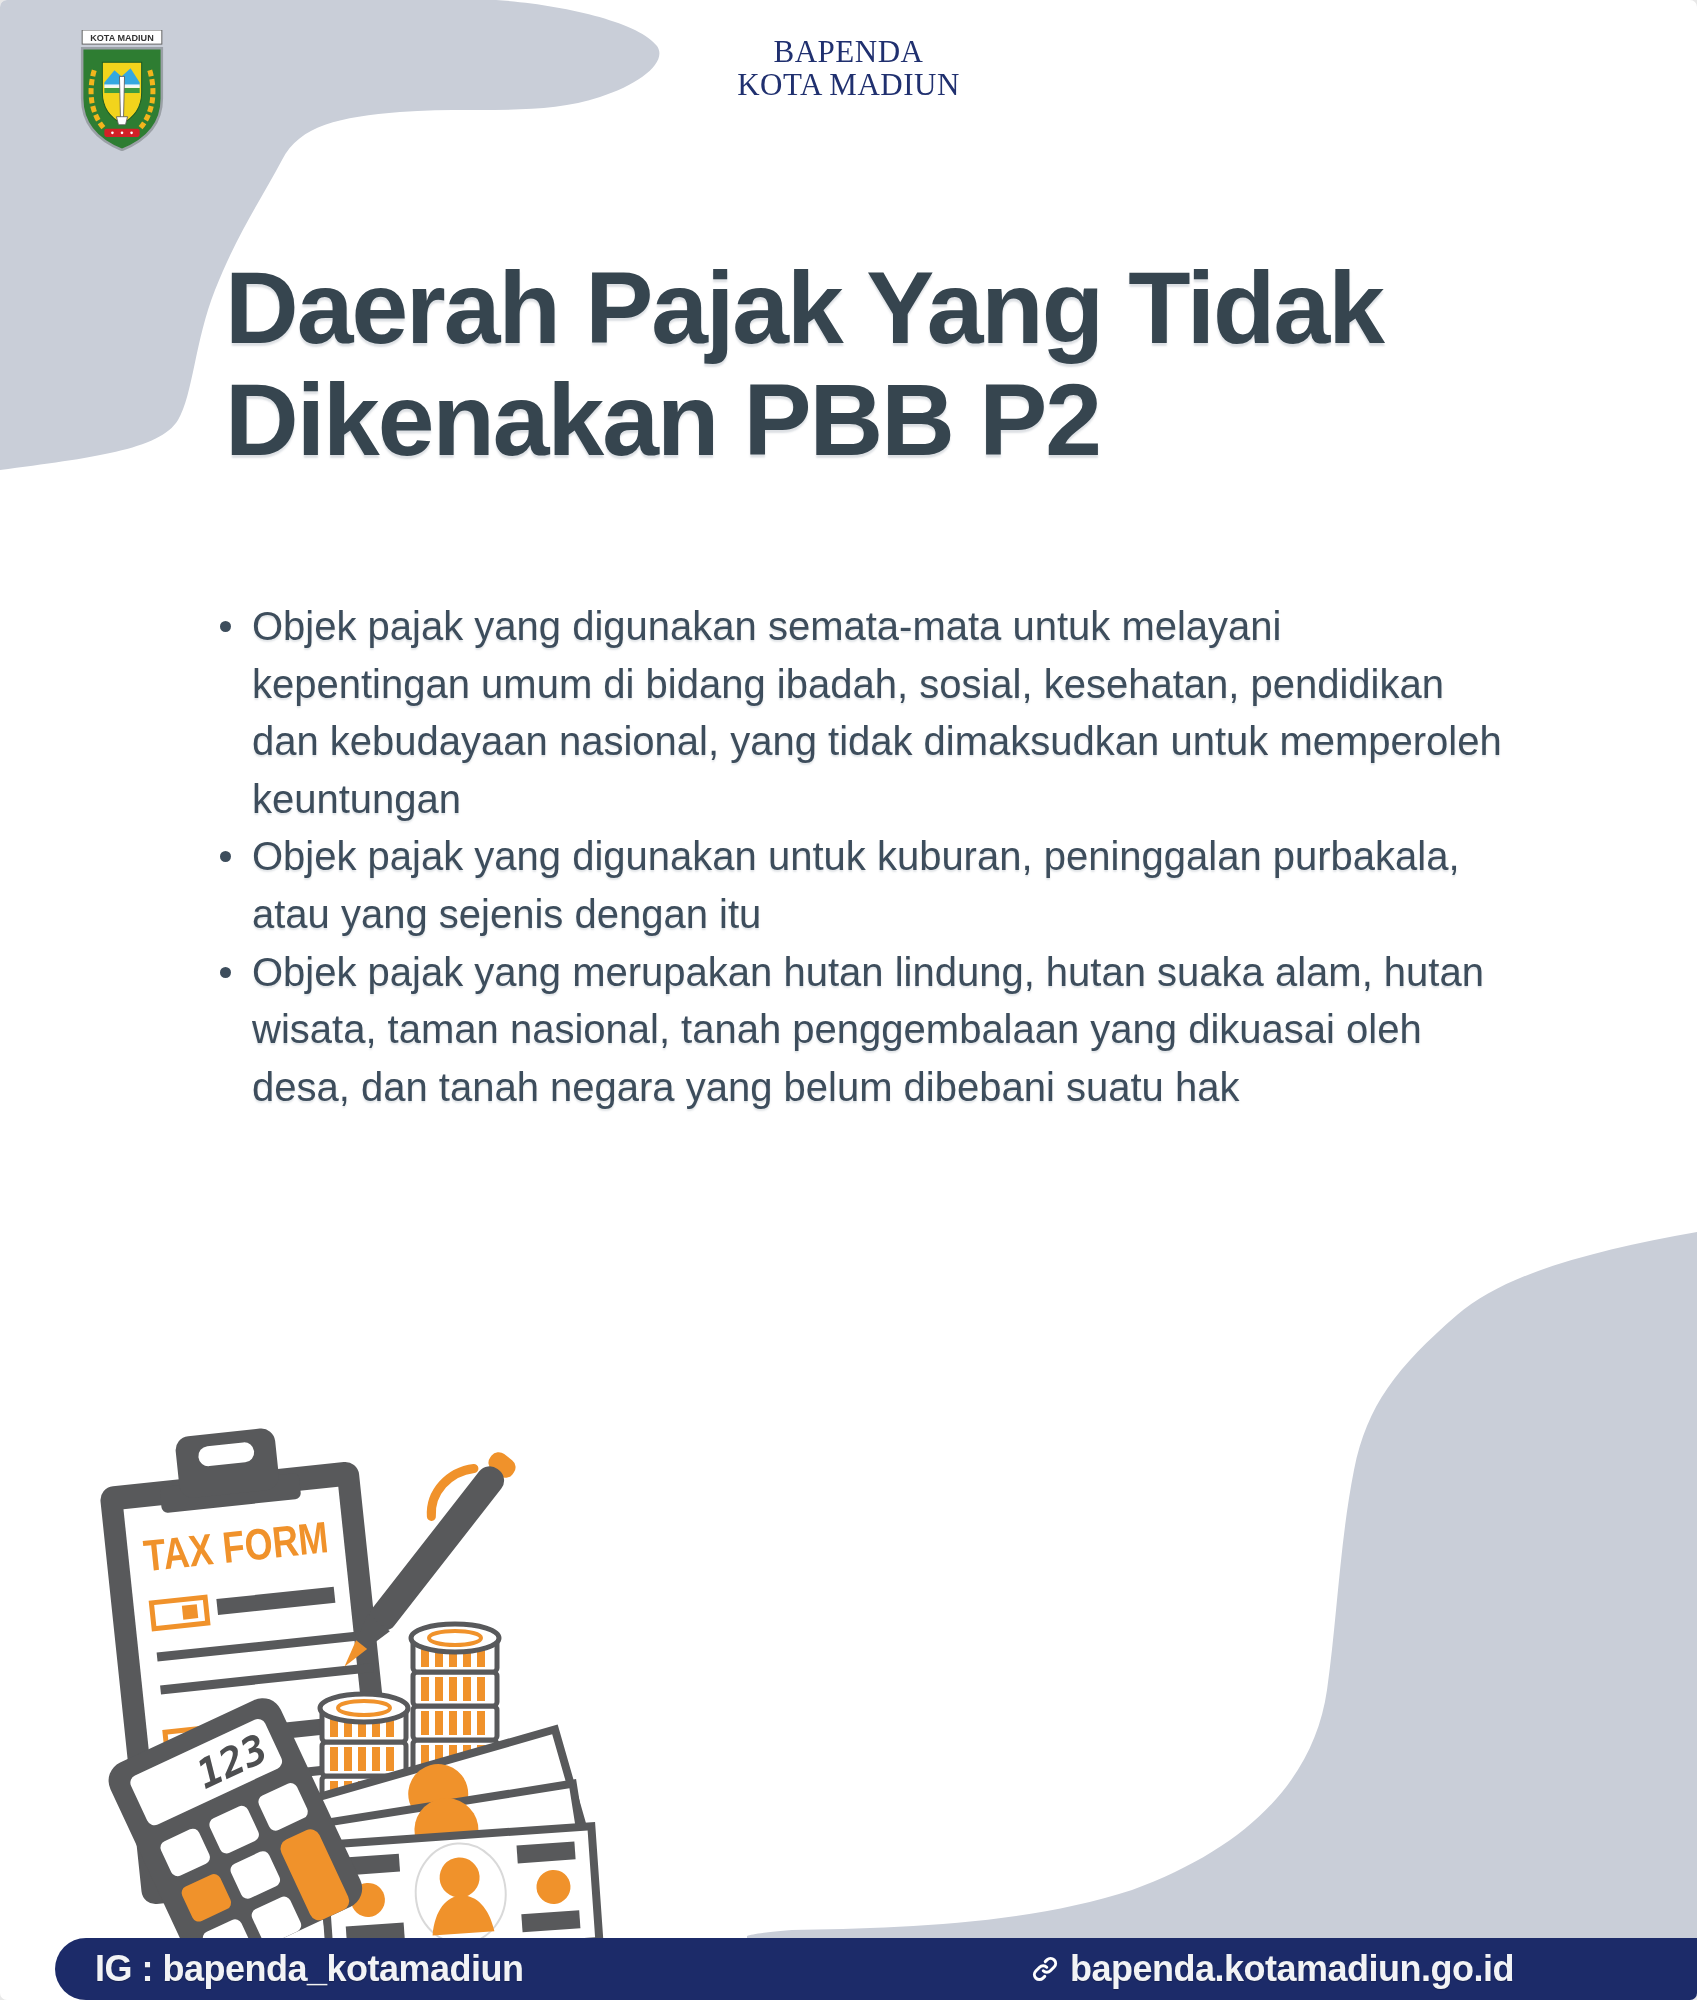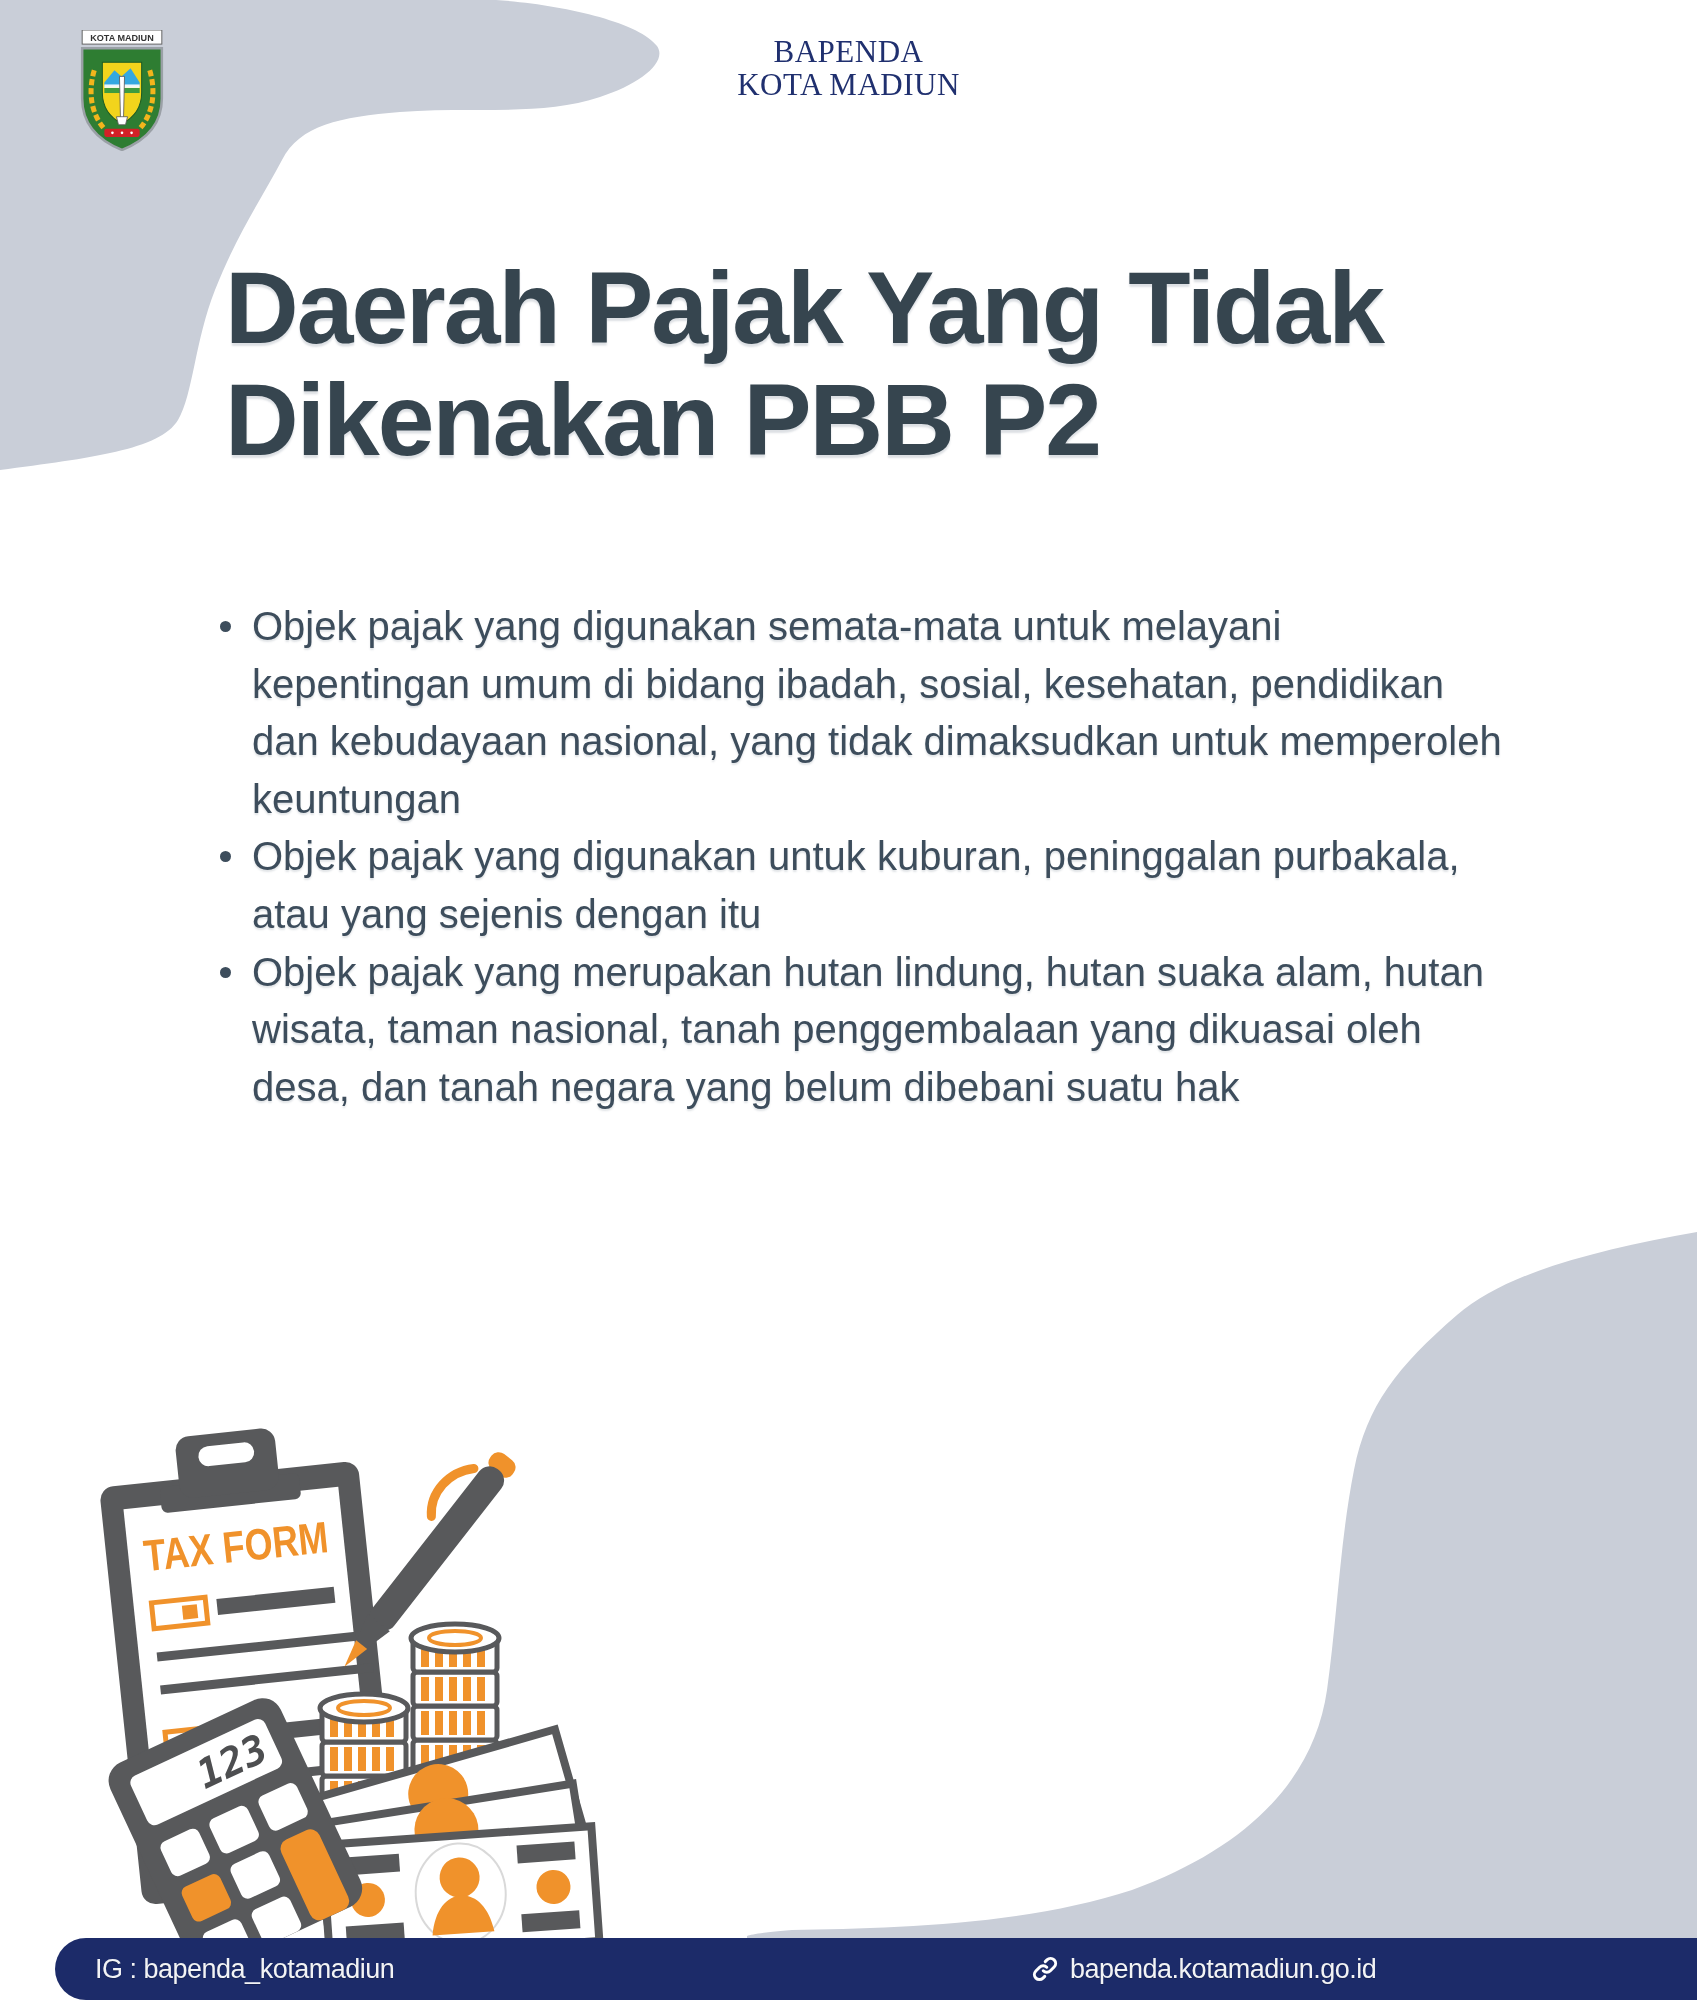--- a/index.html
+++ b/index.html
@@ -1,18 +1,18 @@
 <!DOCTYPE html>
 <html style="--accent-orange: #f0922b; --navy-bar: #1c2b69; --header-navy: #20306f; --title-slate: #36454f; --text-slate: #3d4d5c; --blob-gray: #c9ced8; --ill-gray: #58595b; --logo-green: #2e7d32; --logo-yellow: #f2d41c; --logo-blue: #35a8e0; --logo-red: #d42027;"><head>
 <meta charset="utf-8">
 <style>
   html,body{margin:0;padding:0;background:#e8e8e8;}
   .page{
     position:relative;width:1697px;height:2000px;background:#ffffff;
-    overflow:hidden;font-family:"Liberation Sans",sans-serif;
+    overflow:hidden;font-family:"Liberation Sans",sans-serif;border-radius:7px;
   }
   .blob{position:absolute;pointer-events:none;}
   #blob-tl{left:0;top:0;}
   #blob-br{right:0;bottom:0;}
 
   
   .logo{position:absolute;left:74px;top:30px;width:96px;height:121px;}
   .logo text{font-family:"Liberation Sans",sans-serif;}
 
   
@@ -55,21 +55,21 @@
 
   
   .footer-bar{
     position:absolute;left:55px;right:0;bottom:0;height:62px;
     background:var(--navy-bar,#1c2b69);
     border-top-left-radius:31px;border-bottom-left-radius:31px;
     z-index:5;
   }
   .footer-item{
     position:absolute;top:0;height:62px;display:flex;align-items:center;gap:10px;
-    color:#f2f3f5;font-weight:normal;font-size:27px;letter-spacing:-.5px;
+    color:#f2f3f5;font-weight:bold;font-size:36px;letter-spacing:-.5px;
     white-space:nowrap;text-shadow:0 1px 1px rgba(0,0,0,.25);
   }
   #footer-ig{left:40px;}
   #footer-wa{left:582px;}
   #footer-web{left:975px;text-align:center;}
 </style>
 </head>
 <body>
 
 <div class="page">

